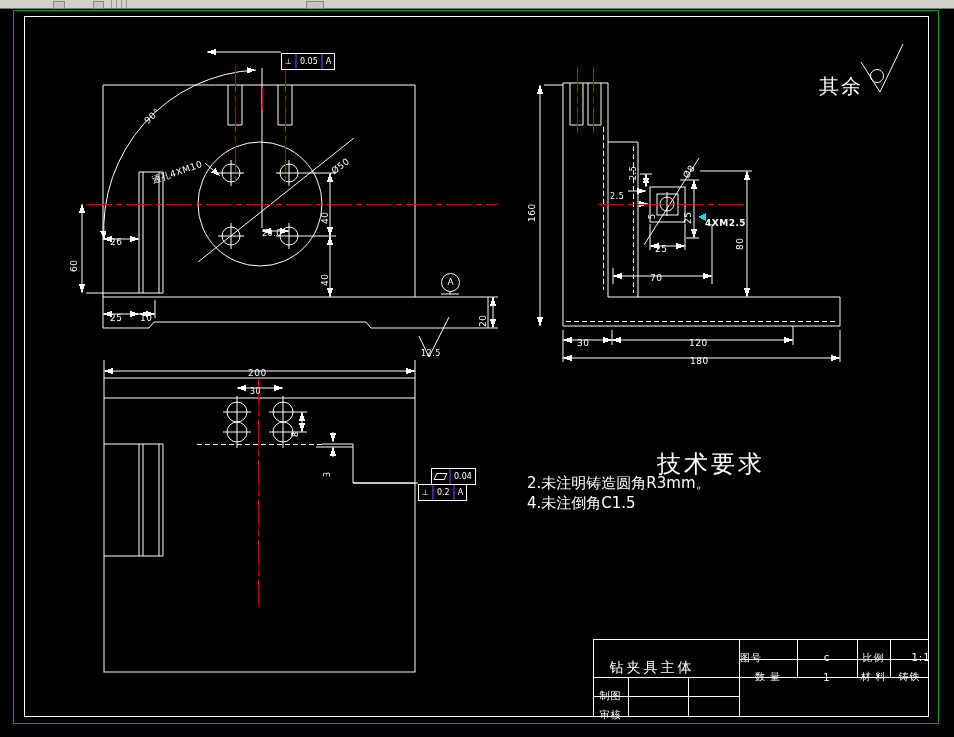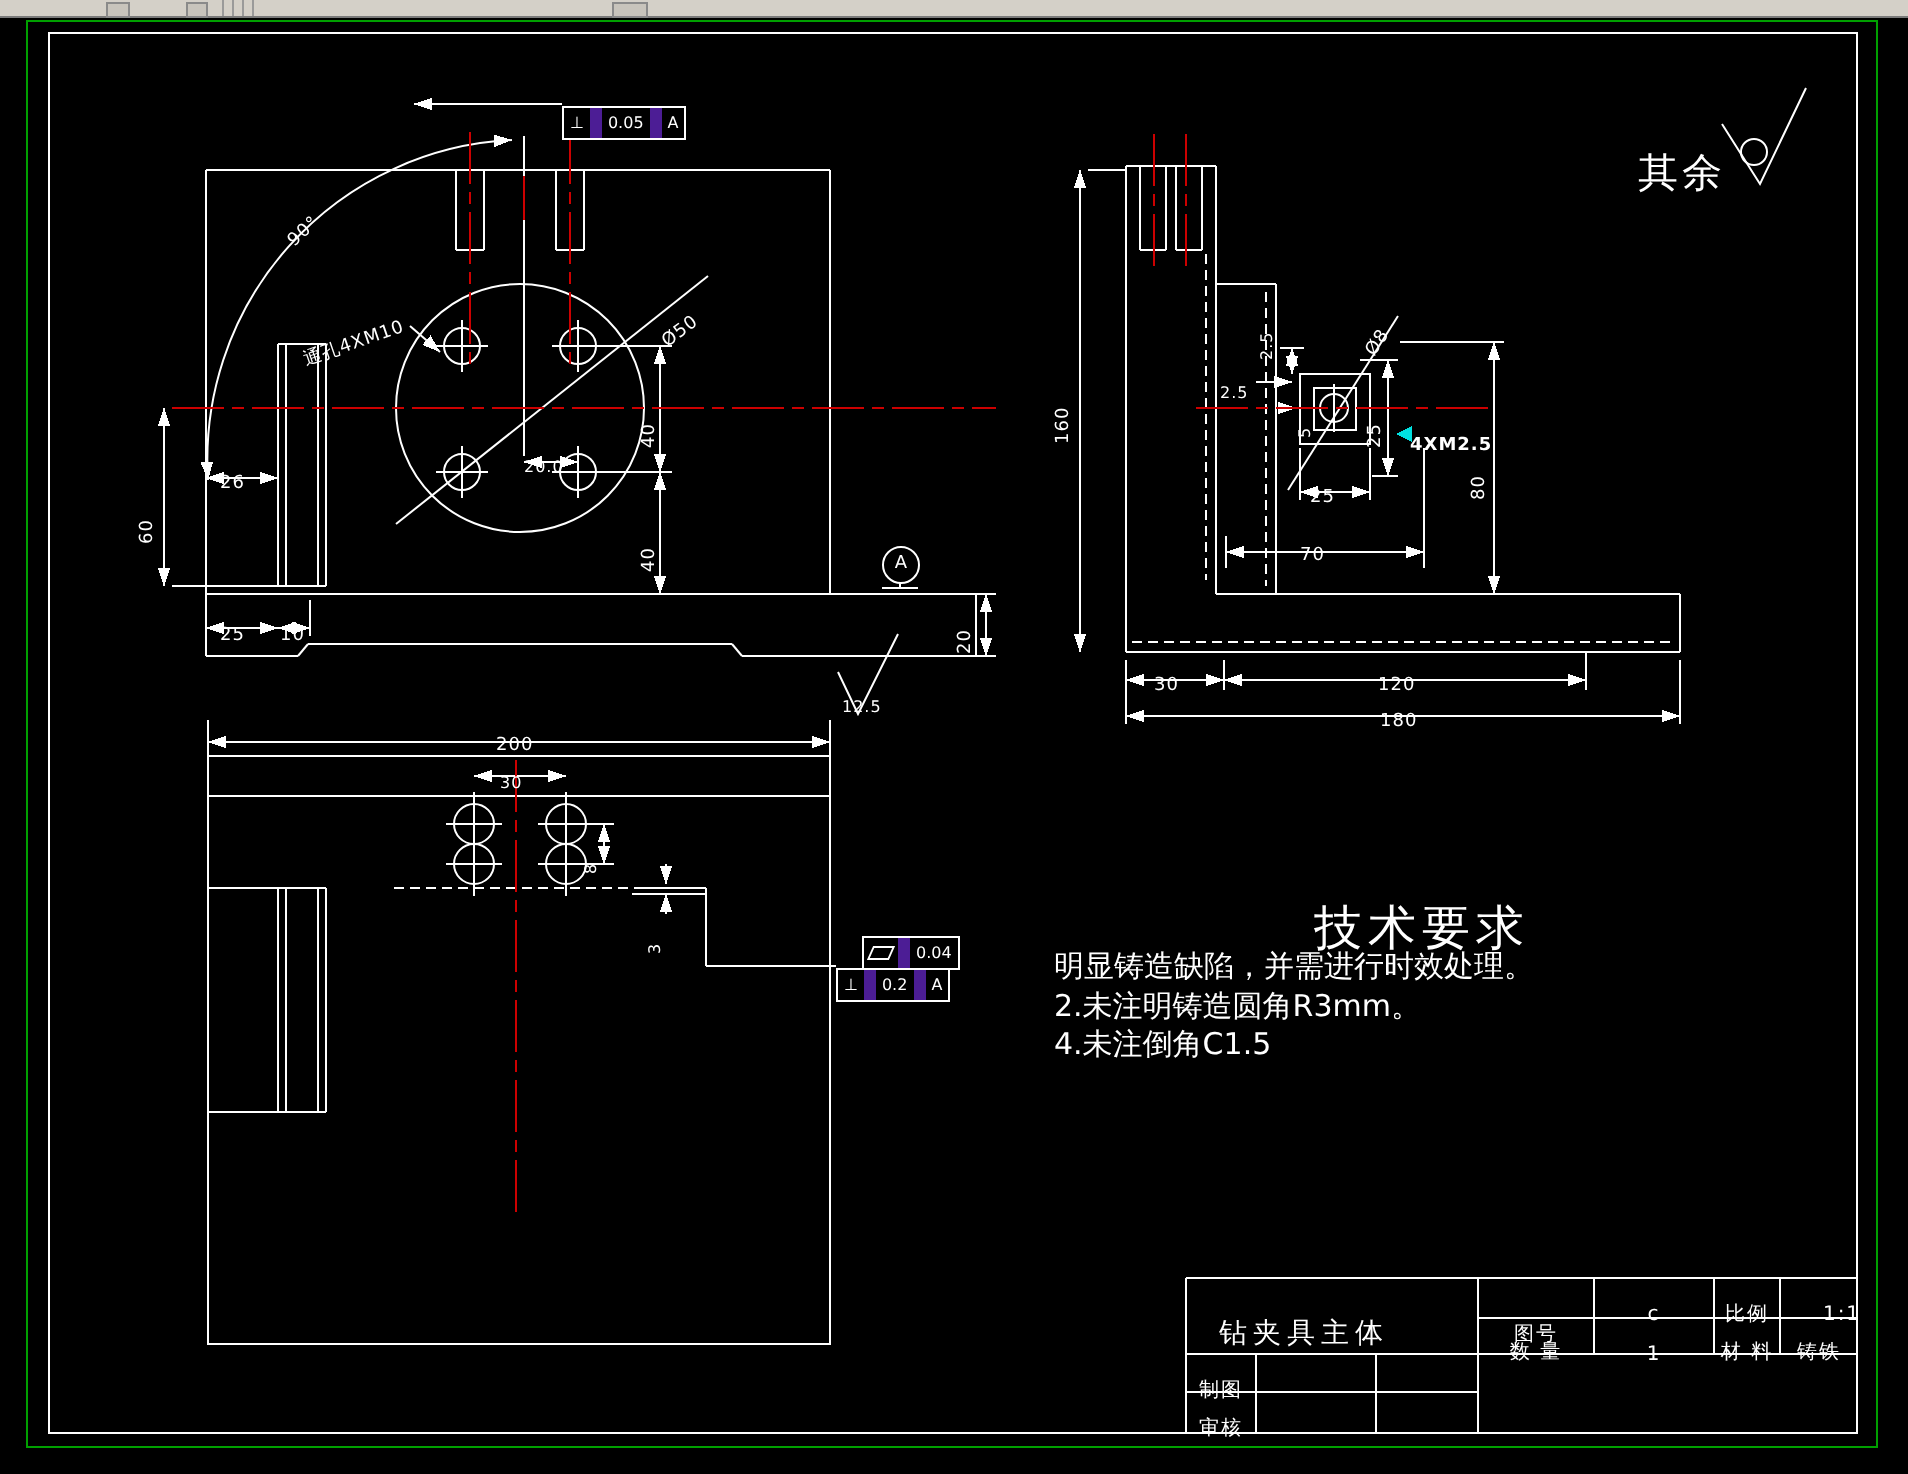--- a/index.html
+++ b/index.html
@@ -19,21 +19,21 @@
   .rs line{stroke:#cc0000;stroke-width:1;fill:none;}
   .tb line{stroke:#fff;stroke-width:1;}
   
   .lbl{position:absolute;color:#fff;font-size:9px;line-height:1.1;white-space:nowrap;
        letter-spacing:.5px;}
   .s8{font-size:8px;}
   .rot{transform-origin:0 0;}
   .r90{transform:rotate(-90deg);transform-origin:0 0;}
   
   .fcf{position:absolute;display:flex;border:1px solid #fff;height:15px;background:#000;}
-  .fcf span{display:block;padding:0 3px;border-left:6px solid #4c1d95;font-size:8px;
+  .fcf span{display:block;padding:0 3px;border-left:2px solid #4c1d95;font-size:8px;
             line-height:15px;color:#fff;}
   .fcf span:first-child{border-left:none;}
   .para{display:inline-block;width:9px;height:5px;border:1px solid #fff;
         transform:skewX(-24deg);margin-top:4px;}
   .datum{position:absolute;width:17px;height:17px;border:1px solid #fff;border-radius:50%;
          color:#fff;font-size:9px;line-height:16px;text-align:center;background:#000;}
   
   .tr-title{position:absolute;left:657px;top:439px;color:#fff;font-size:24px;letter-spacing:3px;}
   .tr-lines{position:absolute;left:527px;top:465px;color:#fff;font-size:15px;line-height:19.5px;}
   .tr-lines span{display:block;}
@@ -312,27 +312,26 @@
   <div class="fcf" style="left:418px;top:475px;">
     <span>⊥</span>
     <span>0.2</span>
     <span>A</span>
   </div>
 
   <span class="rest">其余</span>
 
   <span class="tr-title">技术要求</span>
   <div class="tr-lines">
-    <span>明显铸造缺陷，并需进行时效处理。</span>
     <span>2.未注明铸造圆角R3mm。</span>
     <span>4.未注倒角C1.5</span>
   </div>
 
   <span class="tbl pname" style="left:579px;top:650px;width:146px;">钻夹具主体</span>
-  <span class="tbl" style="left:739px;top:643px;width:58px;margin-top:10px;">图号</span>
+  <span class="tbl" style="left:722px;top:643px;width:58px;">图号</span>
   <span class="tbl" style="left:797px;top:643px;width:60px;">c</span>
   <span class="tbl" style="left:857px;top:643px;width:33px;">比例</span>
   <span class="tbl" style="left:890px;top:643px;width:62px;">1:1</span>
   <span class="tbl" style="left:739px;top:662px;width:58px;">数 量</span>
   <span class="tbl" style="left:797px;top:663px;width:60px;">1</span>
   <span class="tbl" style="left:857px;top:662px;width:33px;">材 料</span>
   <span class="tbl" style="left:890px;top:662px;width:39px;">铸铁</span>
   <span class="tbl" style="left:593px;top:681px;width:35px;">制图</span>
   <span class="tbl" style="left:593px;top:700px;width:35px;">审核</span>
 

